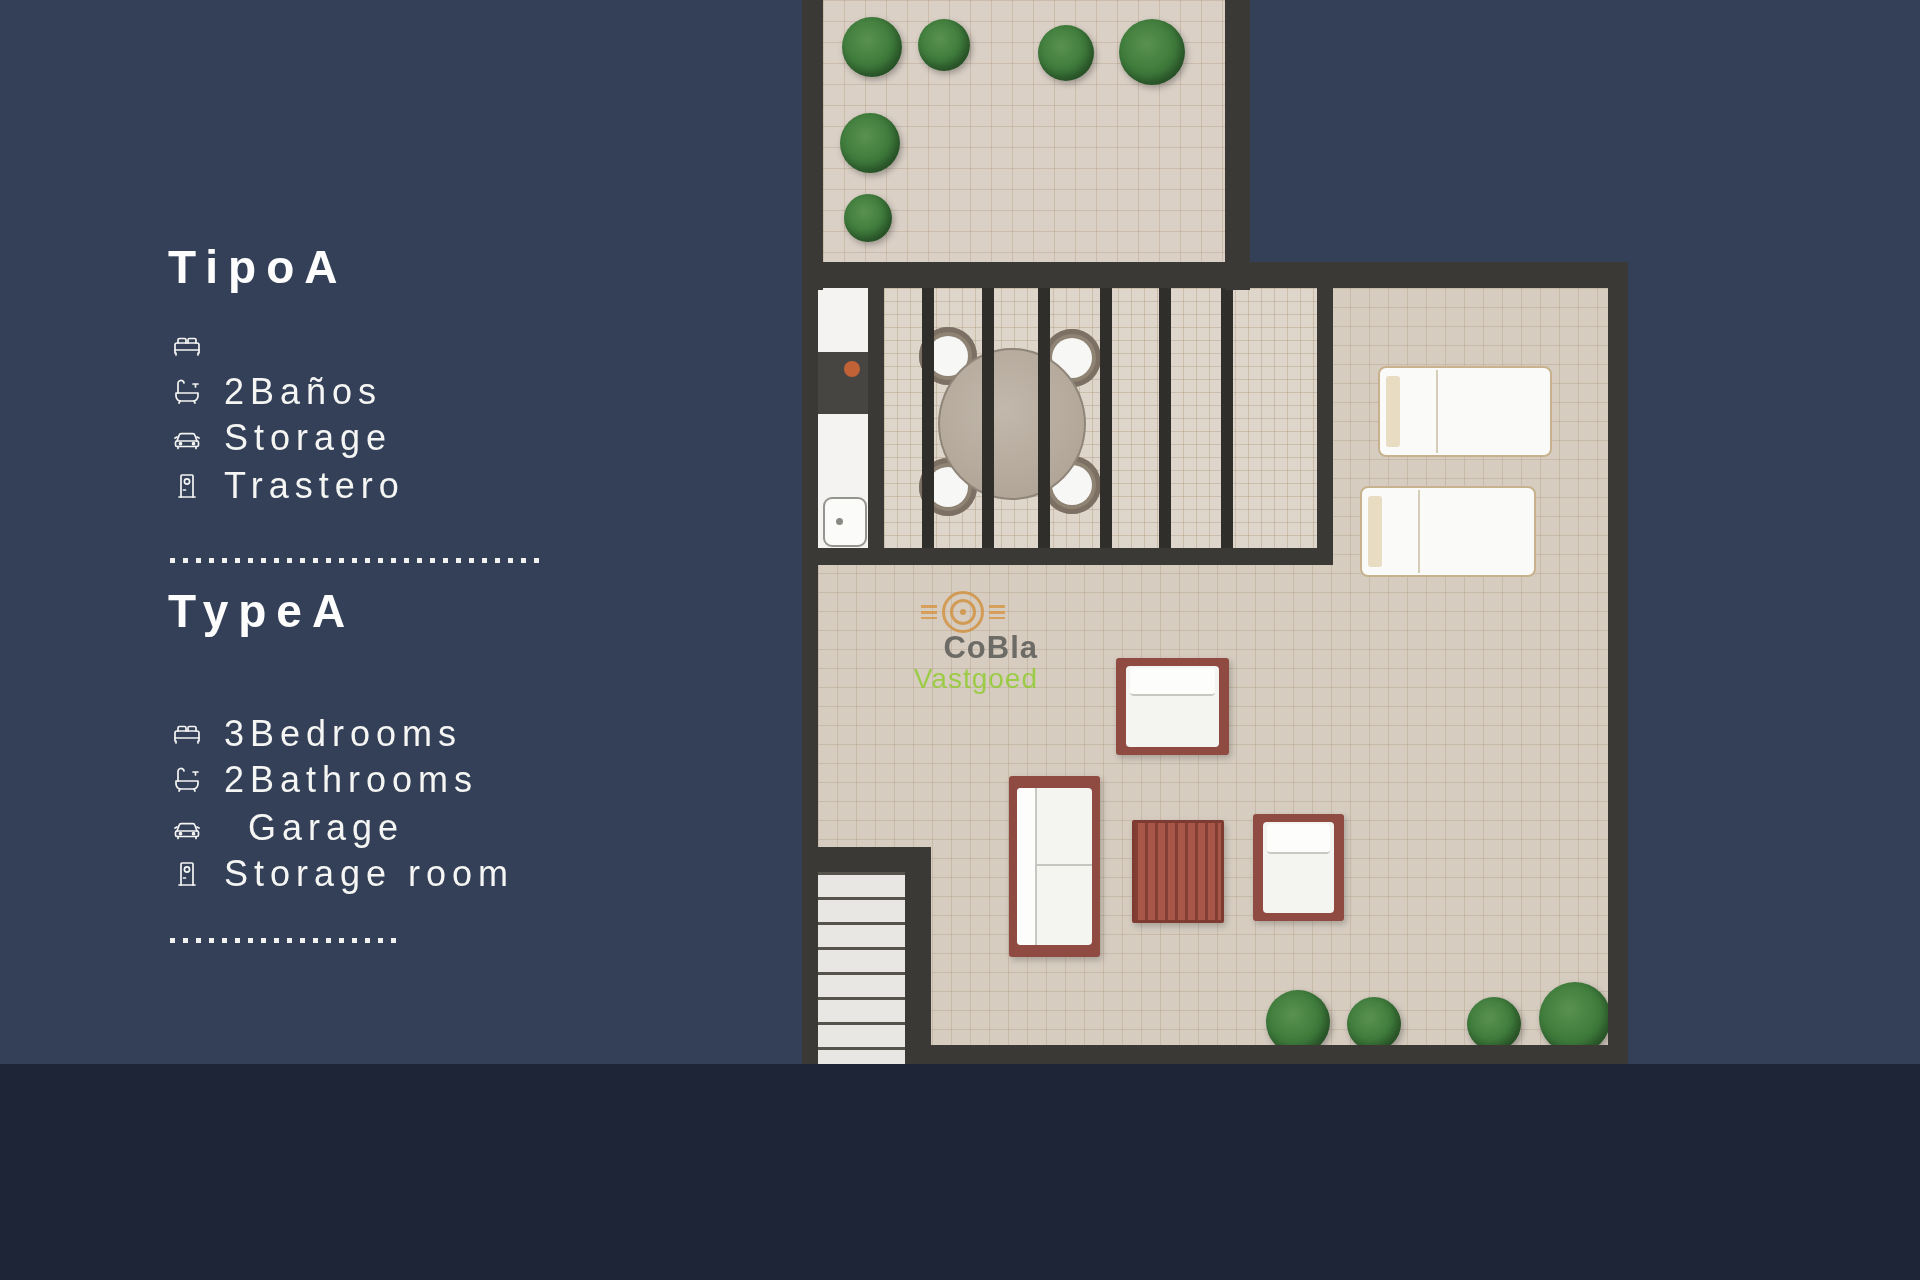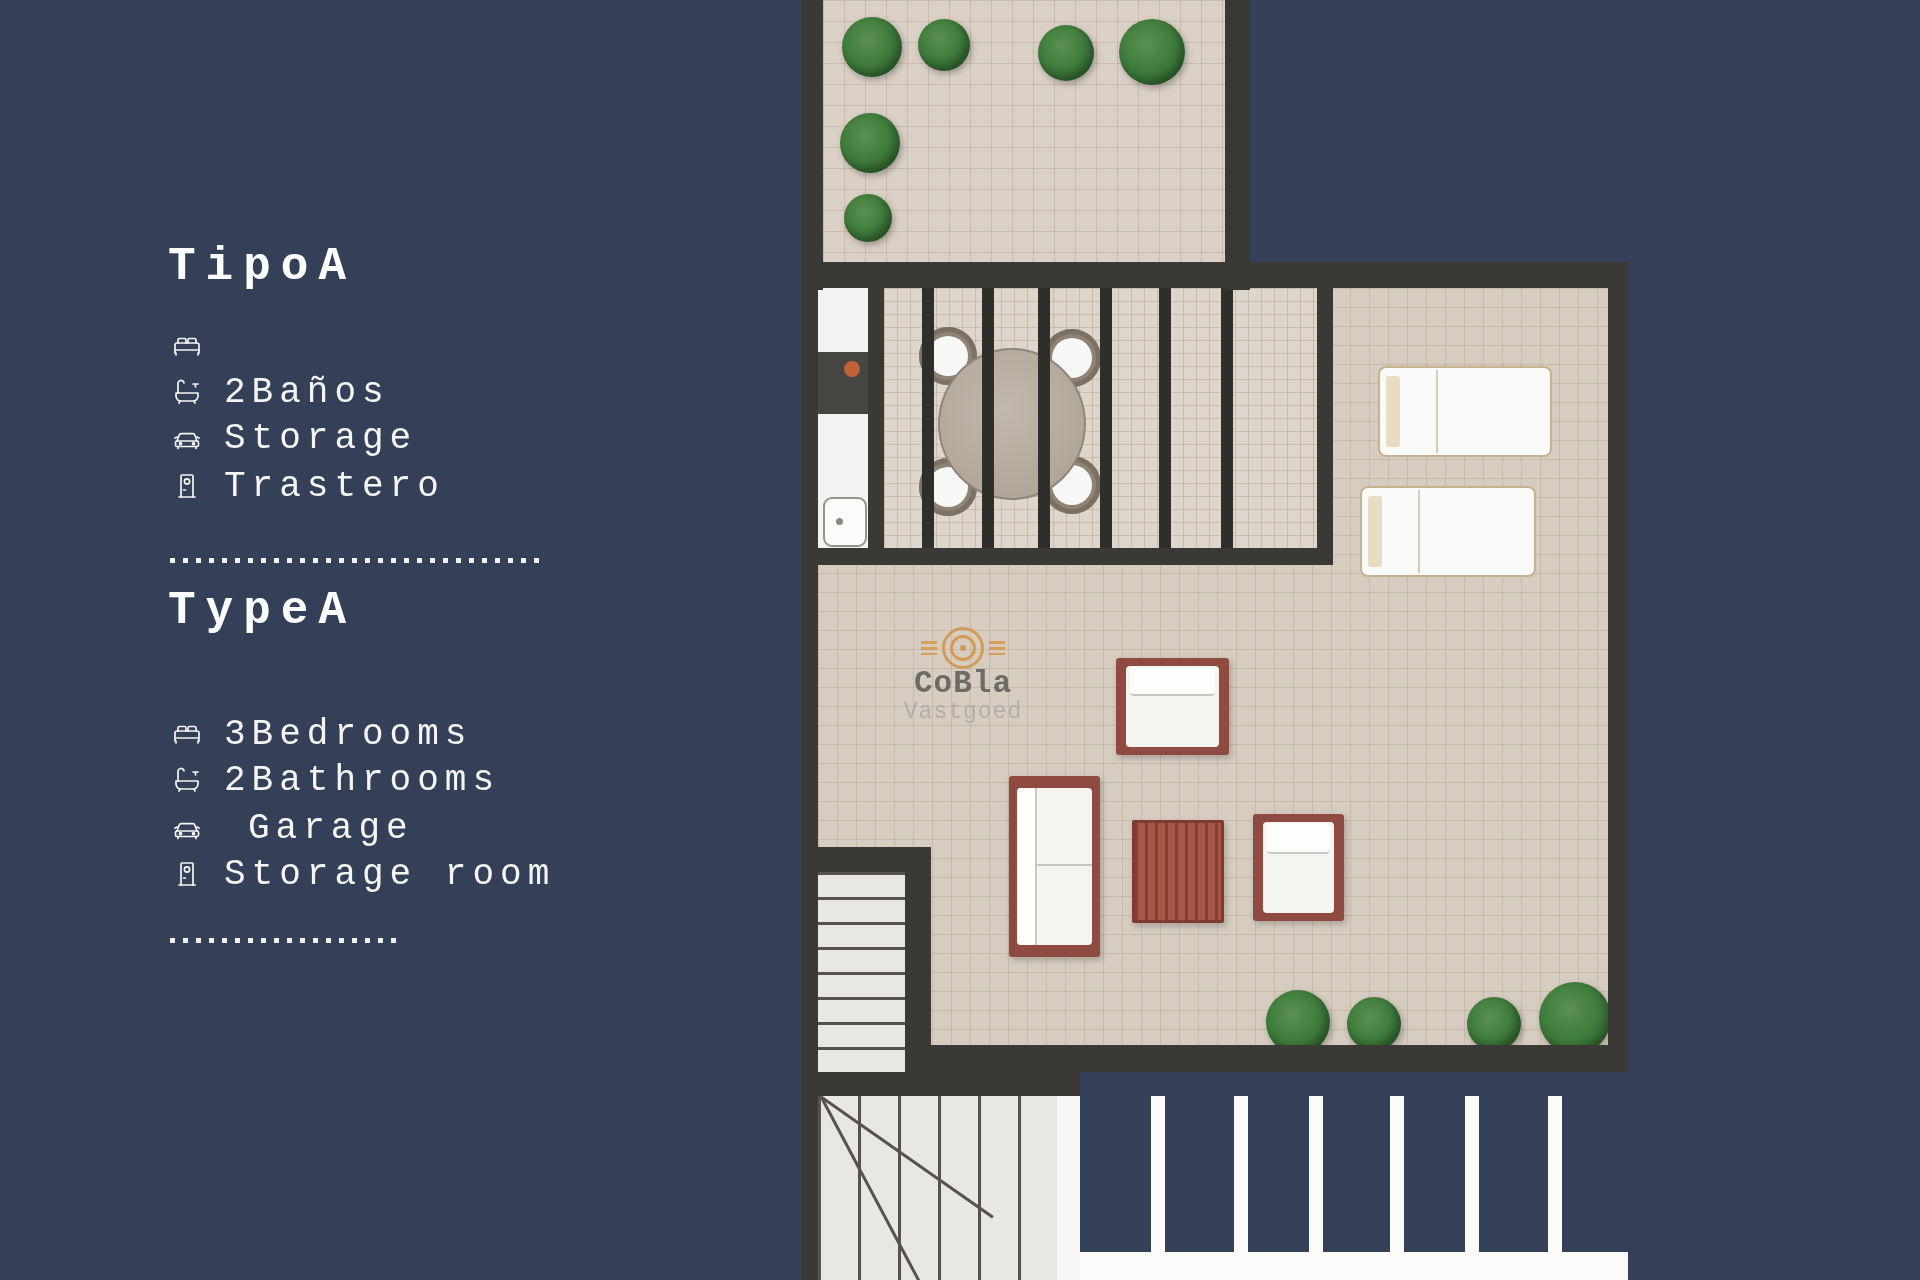--- a/index.html
+++ b/index.html
@@ -1,17 +1,17 @@
 <!DOCTYPE html>
 <html><head>
 <meta charset="utf-8">
 <style>
   html,body{margin:0;padding:0;background:#1d2536;}
-  .page{position:relative;width:1920px;height:1280px;background:#334058;overflow:hidden;
-        font-family:Liberation Mono, monospace;}
+  .page{position:relative;width:1920px;height:1064px;background:#334058;overflow:hidden;
+        font-family:Liberation Sans, sans-serif;}
   .abs{position:absolute;}
 
   
   .panel-title{position:absolute;left:168px;color:#fdfdfd;font-size:46px;font-weight:700;
                letter-spacing:10px;line-height:1;}
   .feat-row{position:absolute;left:170px;height:46px;display:flex;align-items:center;}
   .feat-icon{width:34px;height:34px;flex:0 0 34px;display:flex;align-items:center;justify-content:center;}
   .feat-icon svg{width:32px;height:32px;stroke:#f5f5f3;fill:none;stroke-width:1.7;
                  stroke-linecap:round;stroke-linejoin:round;}
   .feat-label{margin-left:20px;color:#f5f5f3;font-size:36px;letter-spacing:6px;white-space:pre;}
@@ -42,27 +42,27 @@
   .lounger .fold{position:absolute;left:56px;top:2px;bottom:2px;width:2px;background:#d6cdb9;}
   .redframe{position:absolute;background:#8f4a42;border-radius:3px;z-index:15;
             box-shadow:2px 3px 6px rgba(0,0,0,.22);}
   .cushion{position:absolute;background:#f4f4f1;border-radius:4px;}
   .chair{position:absolute;width:58px;height:58px;border-radius:50%;background:#8f8374;
          box-shadow:inset 0 0 0 5px #7b7063;z-index:15;}
   .chair::after{content:"";position:absolute;inset:9px;border-radius:50%;background:#f7f7f5;}
   .stair-line{position:absolute;width:3px;background:#56524c;transform-origin:top left;}
 
   
-  .wm{position:absolute;left:888px;top:592px;width:150px;text-align:center;z-index:60;opacity:.88;margin-top:36px;}
+  .wm{position:absolute;left:888px;top:592px;width:150px;text-align:right;z-index:60;opacity:.88;}
   .wm-logo{display:flex;align-items:center;justify-content:center;gap:5px;height:40px;}
   .wm-bars{width:16px;height:14px;
     background-image:repeating-linear-gradient(180deg,rgba(214,150,70,.95) 0 3px,transparent 3px 6px);}
   .ring{border-radius:50%;border:3px solid rgba(210,146,66,.95);display:flex;align-items:center;justify-content:center;}
   .wm-brand{font-size:31px;font-weight:600;color:#5f5e5a;letter-spacing:1px;line-height:1.0;}
-  .wm-sub{font-size:23px;color:#a3a3a3;letter-spacing:1px;line-height:1.0;margin-top:2px;opacity:.8;}
+  .wm-sub{font-size:28px;color:#84cc16;letter-spacing:1px;line-height:1.0;margin-top:2px;opacity:.8;}
 </style>
 </head>
 <body>
 
 <div class="page">
 
   <div>
     <div class="panel-title" style="top:244px;">TipoA</div>
 
     <div class="feat-row" style="top:323px;">

